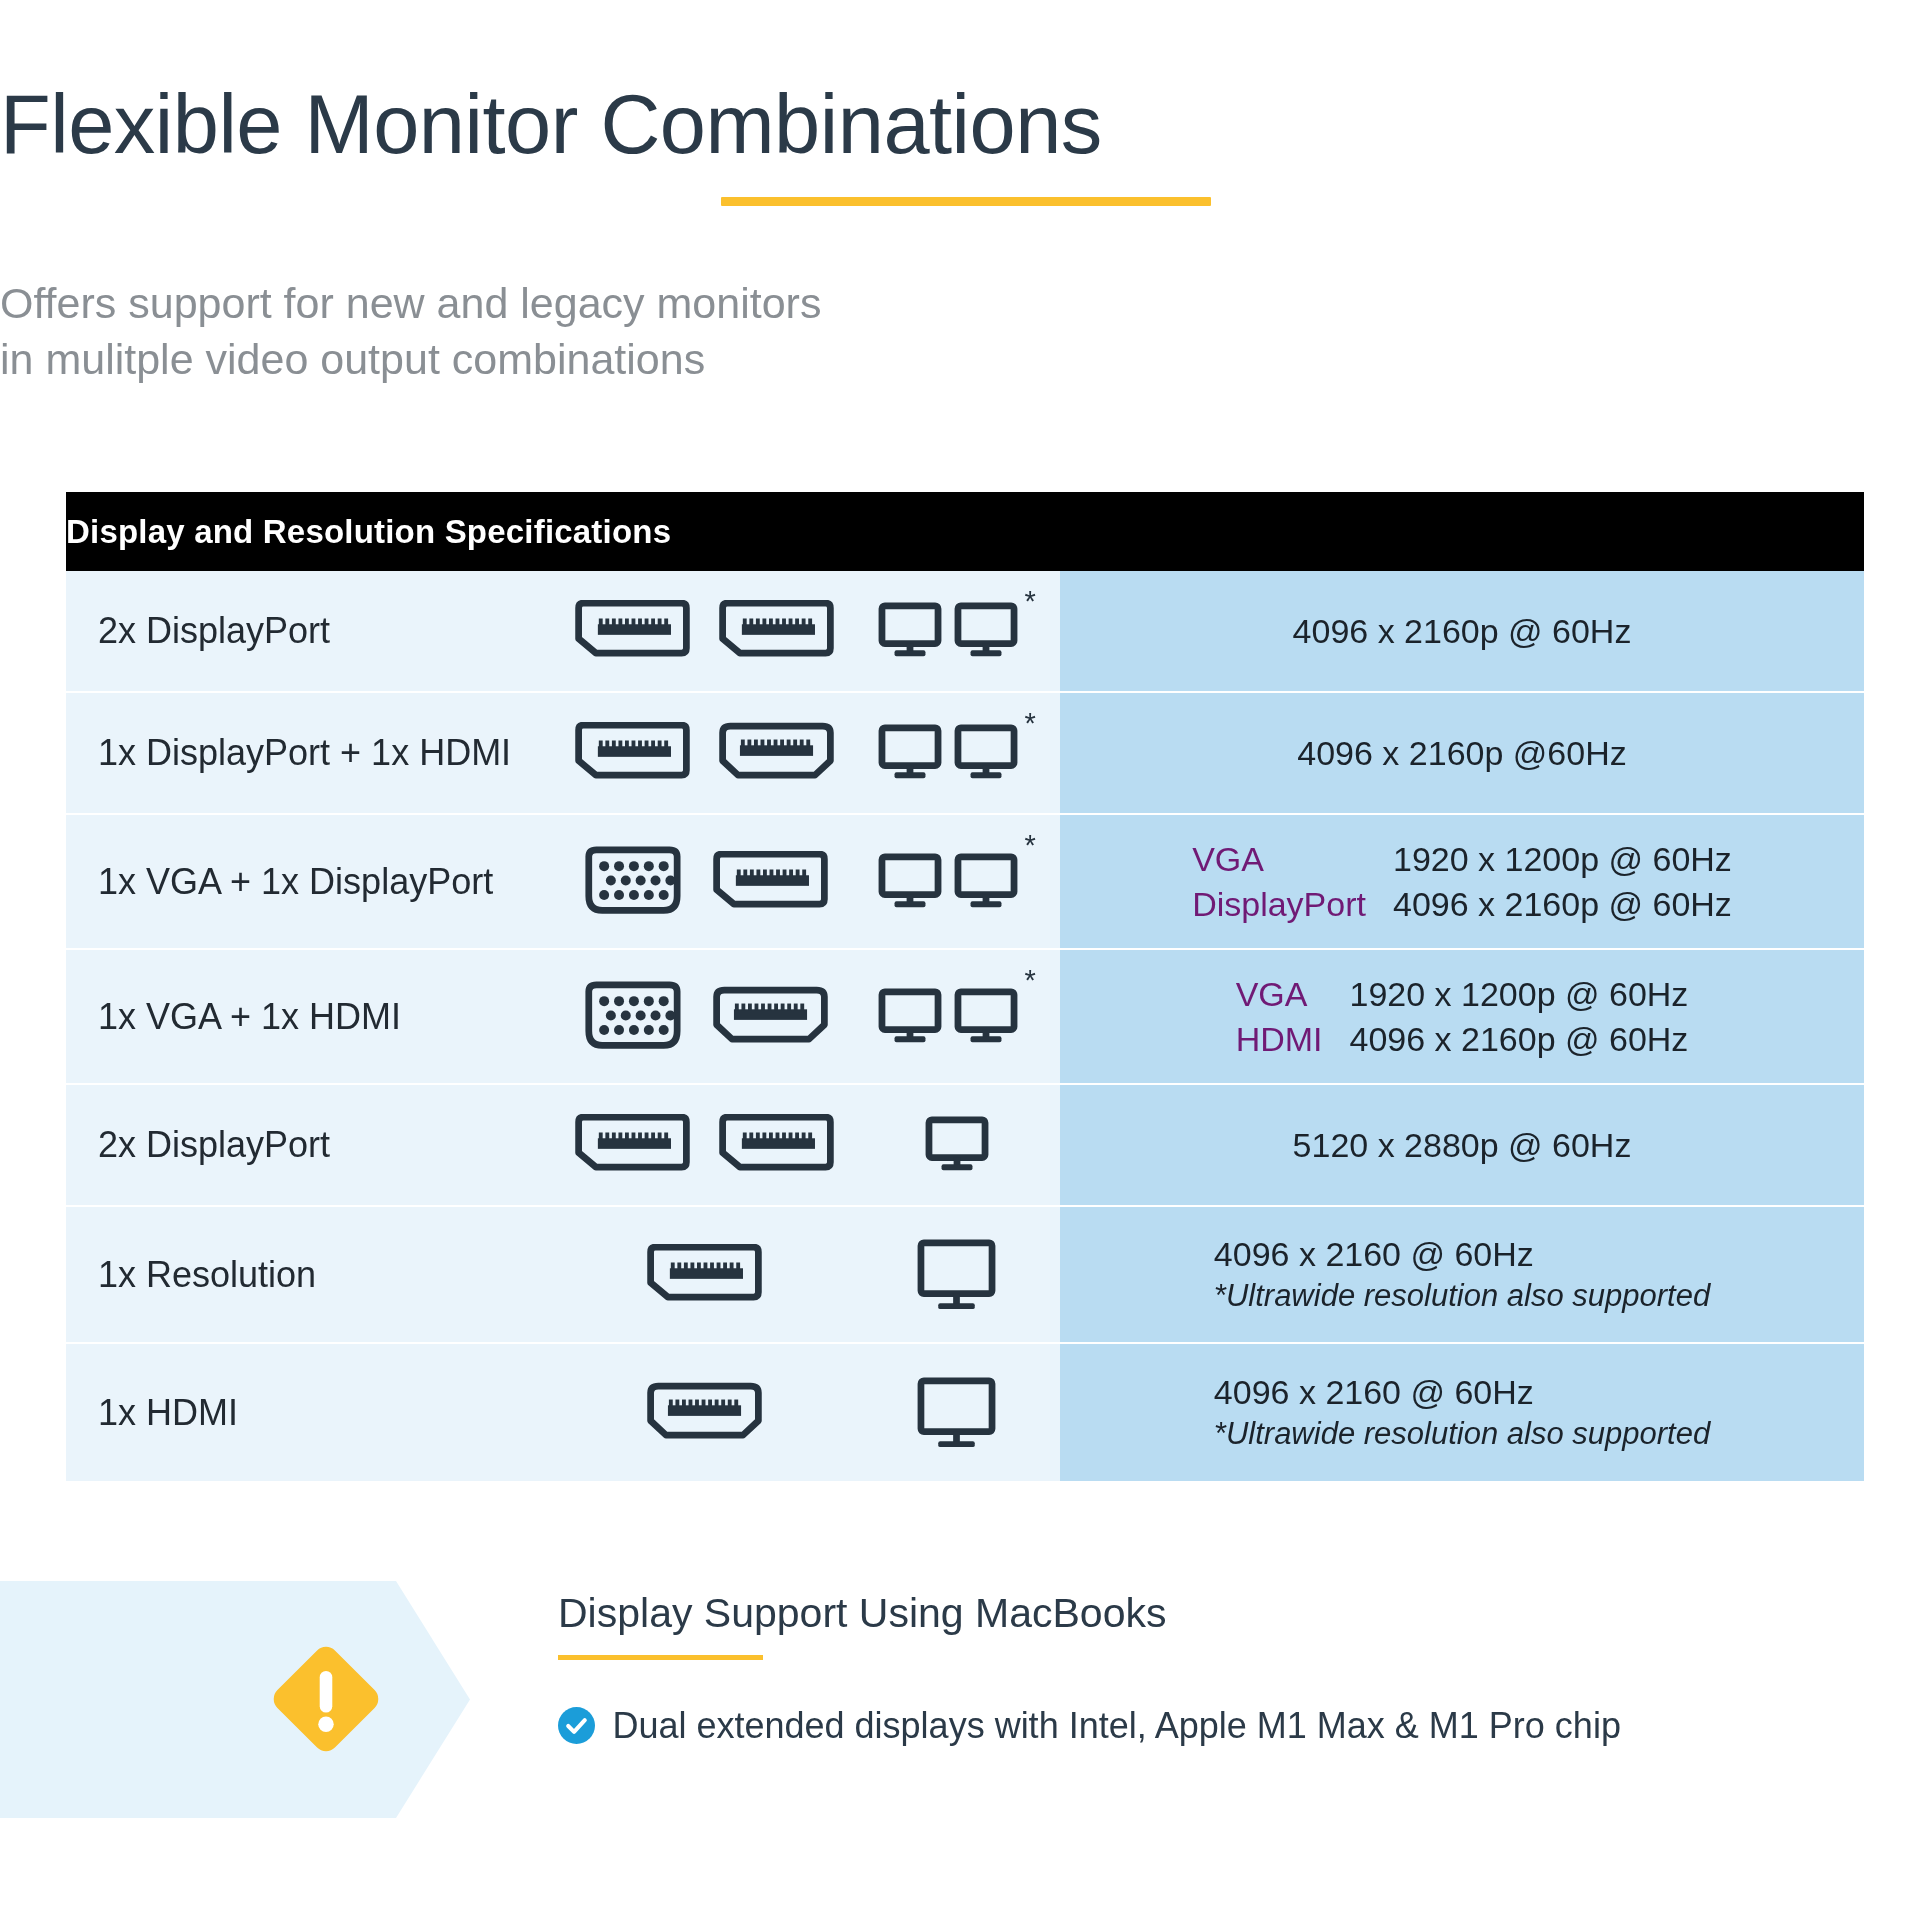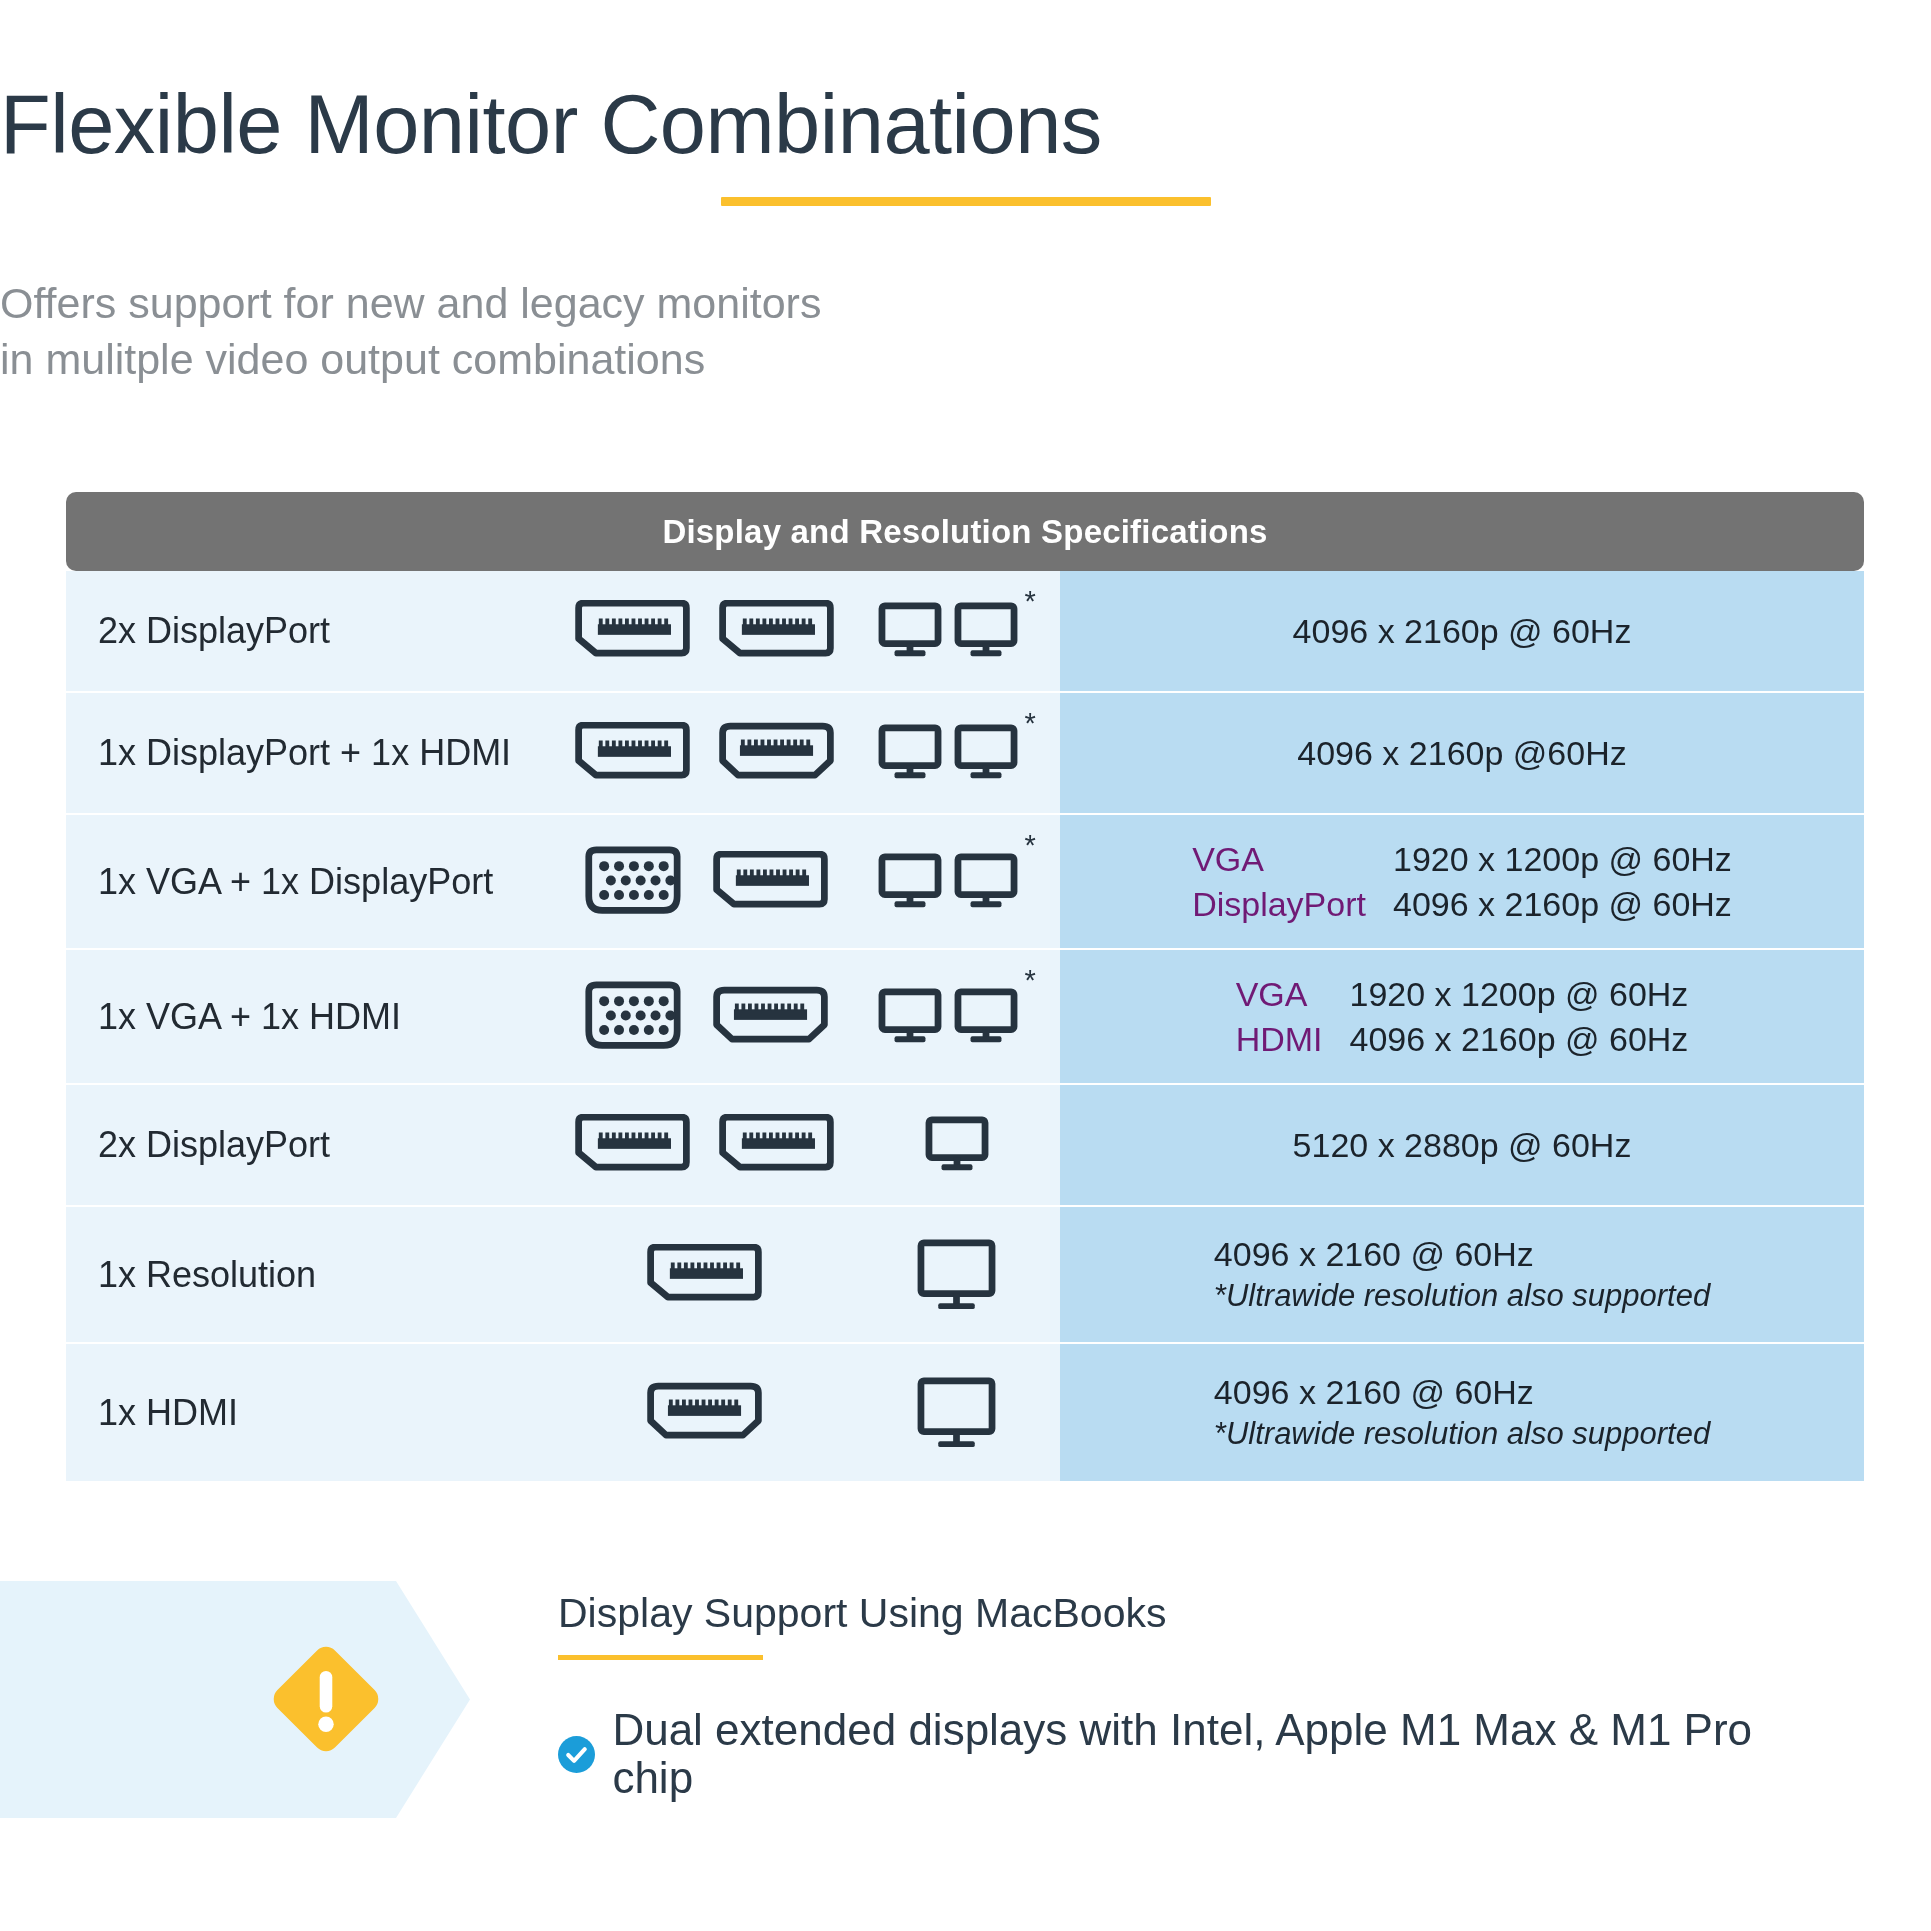--- a/index.html
+++ b/index.html
@@ -35,23 +35,23 @@
     line-height: 1.30;
   }
 
   
   .table-wrap {
     position: absolute;
     left: 66px; top: 492px;
     width: 1798px;
   }
   .table-header {
-    background: #737373;
+    background: #000000;
     height: 79px;
-    display: flex; align-items: center; justify-content: center; border-radius: 10px;
+    display: flex; align-items: center; justify-content: flex-start;
   }
   .table-header-text {
     color: #ffffff;
     font-size: 33px;
     font-weight: bold;
     letter-spacing: 0.2px;
   }
   .row {
     display: flex;
     align-items: stretch;
@@ -151,21 +151,21 @@
     background: #fbc02d;
     margin-top: 21px;
   }
   .bullets { margin-top: 46px; }
   .bullet {
     display: flex; align-items: center;
     gap: 17.4px;
     margin-bottom: 13.5px;
   }
   .bullet-text {
-    font-size: 44px;
+    font-size: 36px;
     font-weight: 300;
     color: #2b3a48;
     line-height: 1.1;
   }
   .check { flex: 0 0 auto; display: block; }
 </style>
 </head>
 <body>
 
 <div class="page">

